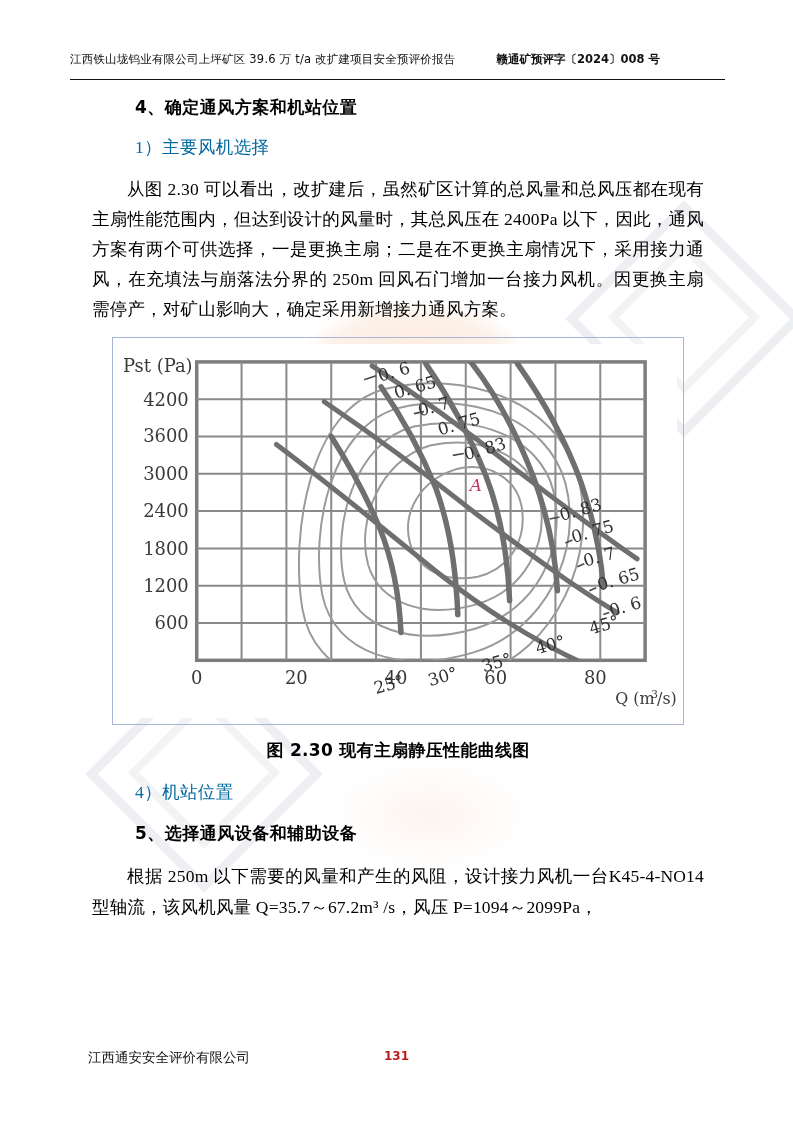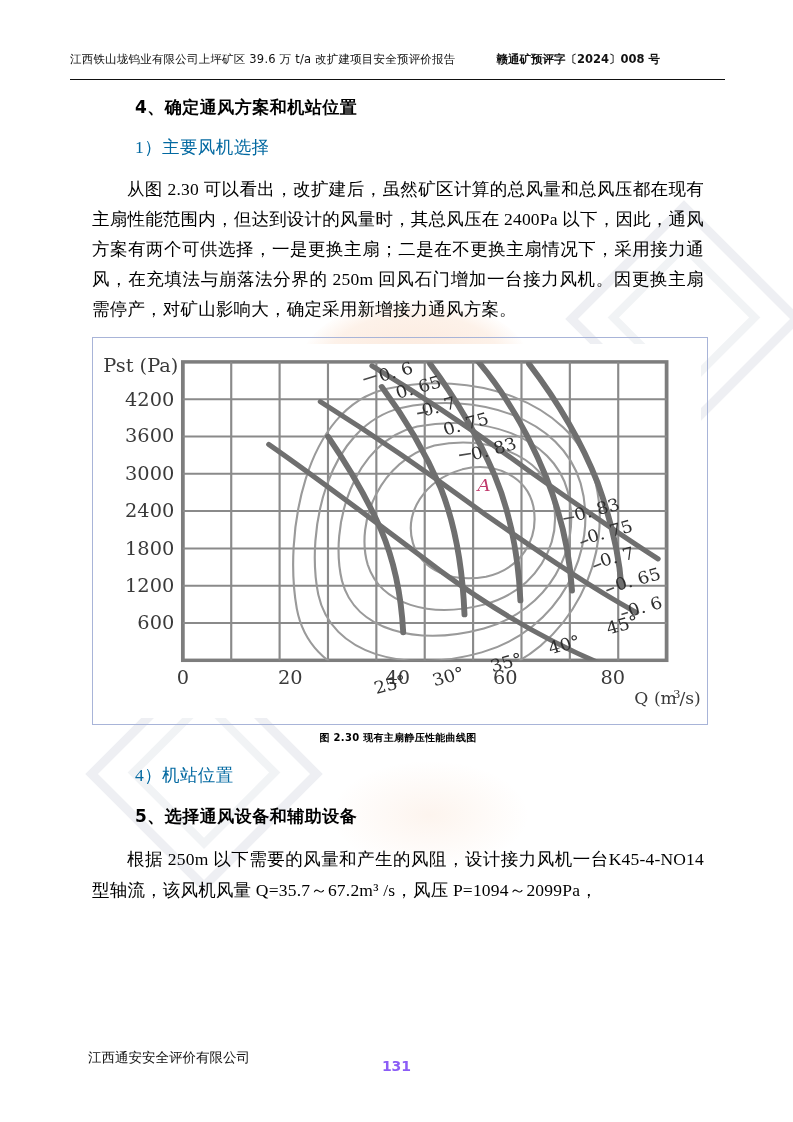--- a/index.html
+++ b/index.html
@@ -121,69 +121,68 @@
   .p-body.indent { text-indent: 2em; margin-top: 8px; }
 
   
   .figure-wrap {
     position: relative;
     margin: 4px 0 0 0;
     z-index: 3;
   }
   .fig-box {
     position: relative;
-    width: 616px;
+    width: 572px;
     height: 388px;
     margin: 0 auto;
     border: 1.5px solid #a8b4d8;
     background: transparent;
     box-sizing: border-box;
     text-align: center;
   }
   .fig-inner {
     position: absolute;
     left: 6px;
     top: 6px;
     right: 6px;
     bottom: 6px;
   }
   .fig-caption {
     font-family: "DejaVu Sans", "Liberation Sans", sans-serif;
     font-weight: bold;
-    font-size: 10px;
+    font-size: 17px;
     text-align: center;
     color: #000;
-    margin-top: 6px;
+    margin-top: 14px;
     letter-spacing: 0.3px;
   }
 
   
   .footer {
     position: absolute;
     left: 88px;
     right: 88px;
     bottom: 55px;
     z-index: 3;
     display: flex;
     align-items: flex-start;
   }
   .footer-company {
     font-family: "DejaVu Sans", "Liberation Sans", sans-serif;
     font-size: 13.5px;
     color: #111;
   }
   .footer-page {
     font-family: "DejaVu Sans", "Liberation Sans", sans-serif;
-    font-size: 14px;
-    color: #8b5cf6;
+    font-size: 12px;
+    color: #b91c1c;
     font-weight: 600;
     position: absolute;
     left: 50%;
     transform: translateX(-50%);
-    margin-top: 9px;
   }
 
   svg text { font-family: "DejaVu Serif", "Liberation Serif", serif; }
 </style>
 </head>
 <body>
 
 <div class="page">
 
   <div class="wm-layer">

